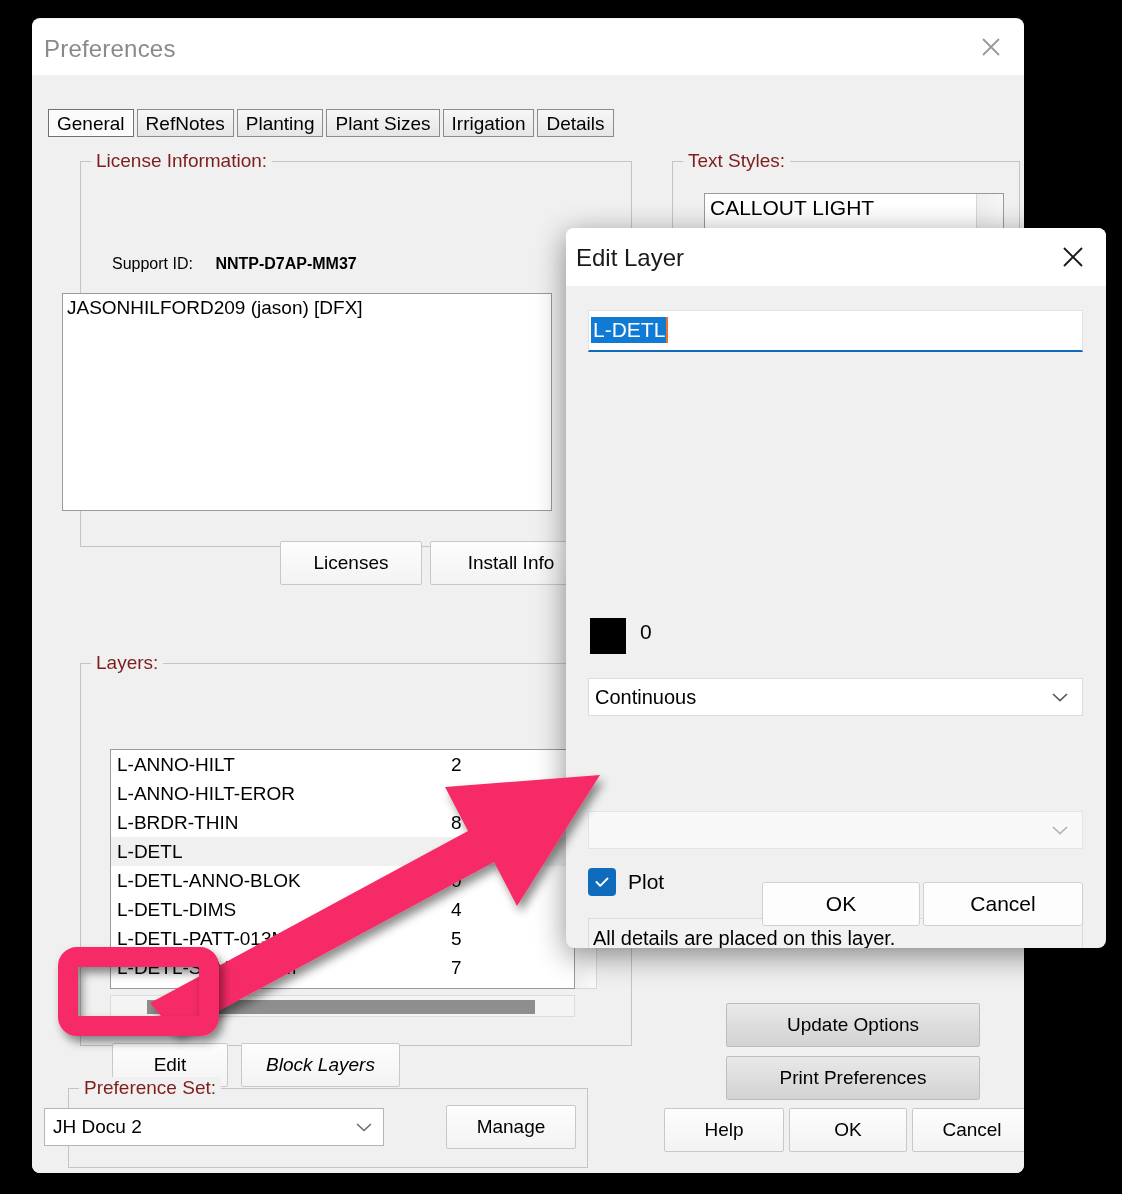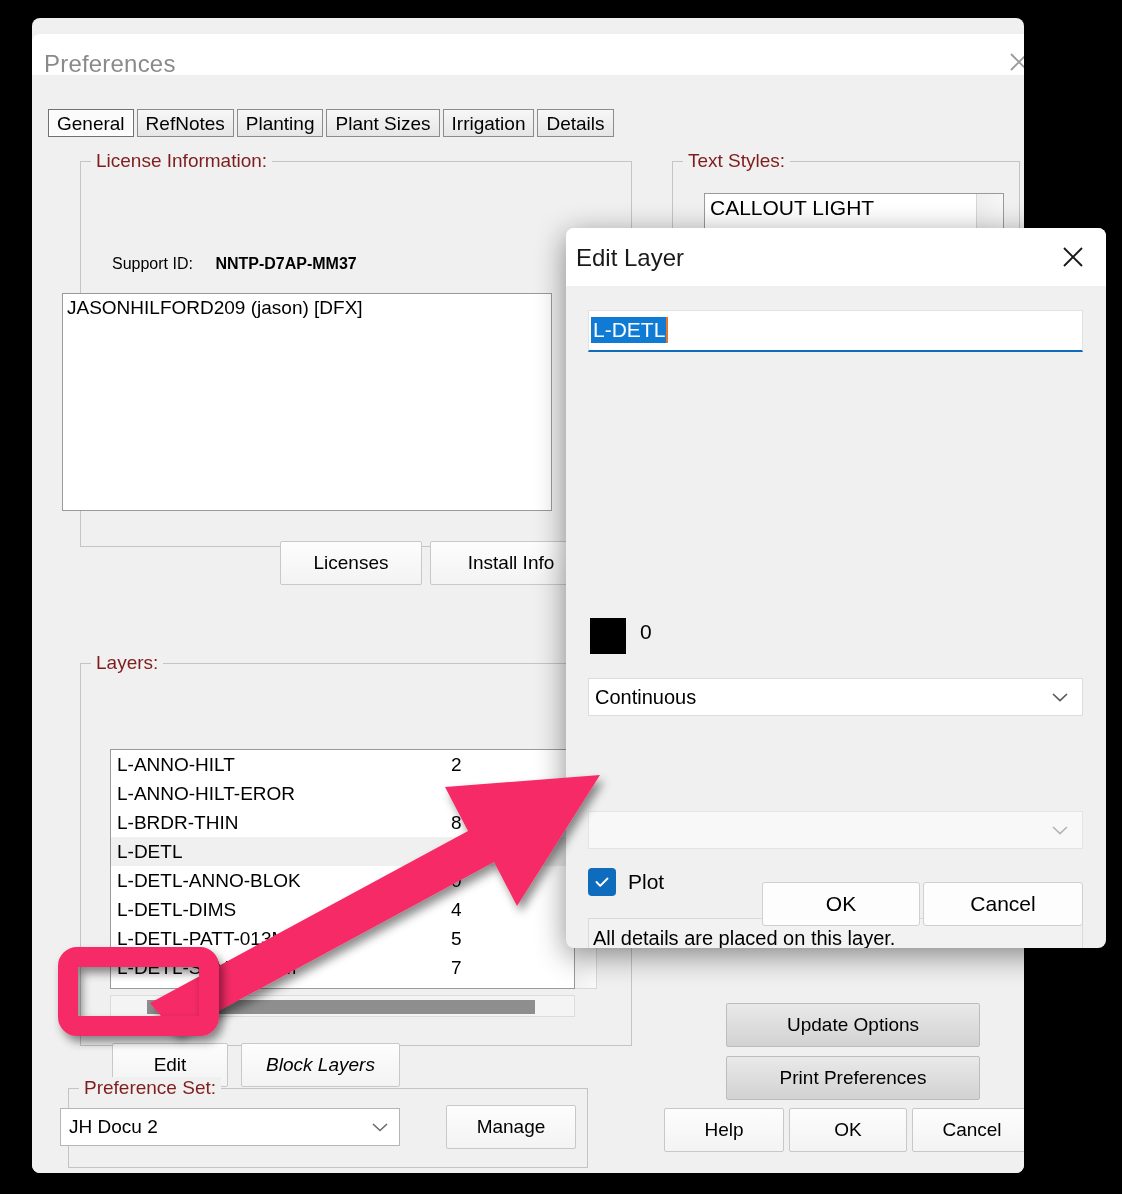--- a/index.html
+++ b/index.html
@@ -23,27 +23,26 @@
     top: 18px;
     width: 992px;
     height: 1155px;
     background: #f0f0f0;
     border-radius: 8px;
     box-shadow: 0 6px 26px rgba(0,0,0,0.55);
     overflow: hidden;
   }
   #prefs-titlebar {
     position: absolute;
-    left: 0; top: 16px;
+    left: 0; top: 1px;
     width: 100%;
     height: 57px;
     background: #ffffff;
     border-top-left-radius: 8px;
     border-top-right-radius: 8px;
-    padding-left: 28px;
   }
   #prefs-title {
     position: absolute;
     left: 12px;
     top: 16px;
     font-size: 24px;
     color: #8a8a8a;
     letter-spacing: 0.2px;
   }
   #prefs-close {
@@ -240,21 +239,21 @@
   #btn-edit { left: 80px; top: 968px; width: 116px; height: 44px; }
   #btn-blocklayers { left: 209px; top: 968px; width: 159px; height: 44px; font-style: italic; }
 
   
   #btn-update-options { left: 694px; top: 928px; width: 254px; height: 44px; }
   #btn-print-prefs { left: 694px; top: 981px; width: 254px; height: 44px; }
 
   
   #prefset-combo {
     position: absolute;
-    left: 28px; top: 1033px;
+    left: 12px; top: 1033px;
     width: 340px; height: 38px;
     background: #ffffff;
     border: 1px solid #b5b5b5;
     box-sizing: border-box;
     font-size: 19px;
     color: #000;
     line-height: 36px;
     padding-left: 8px;
     cursor: default;
   }

